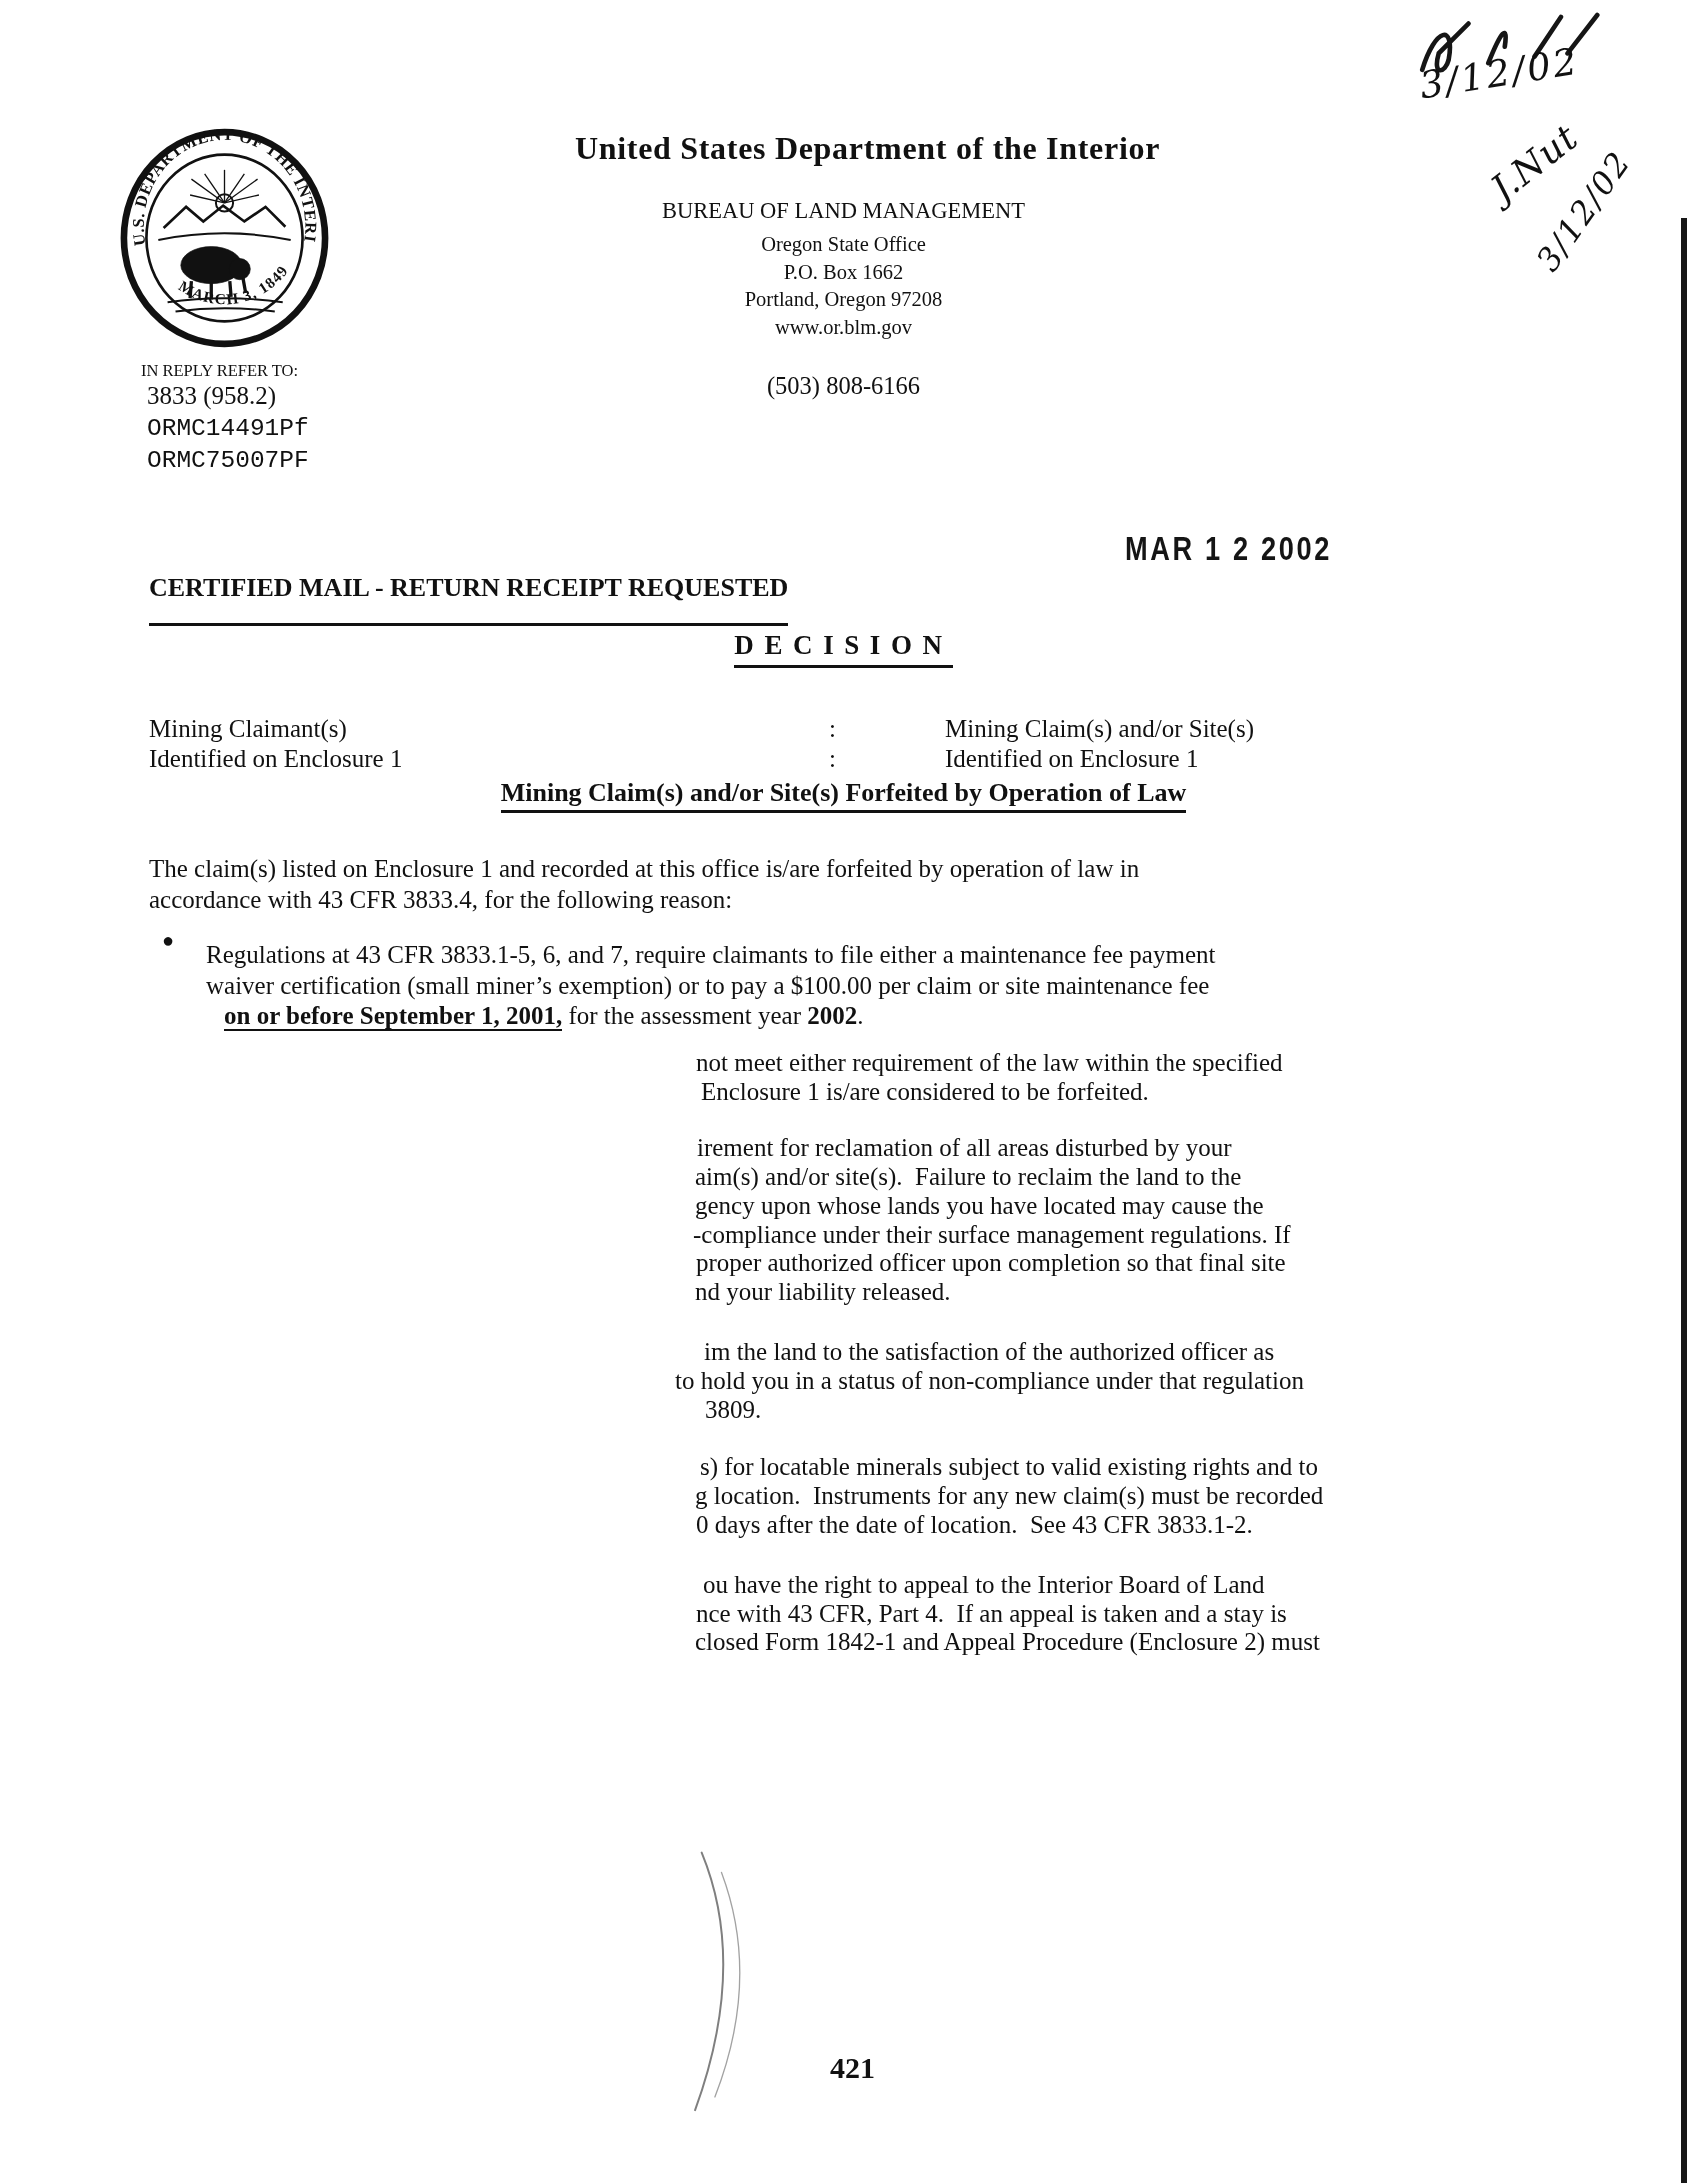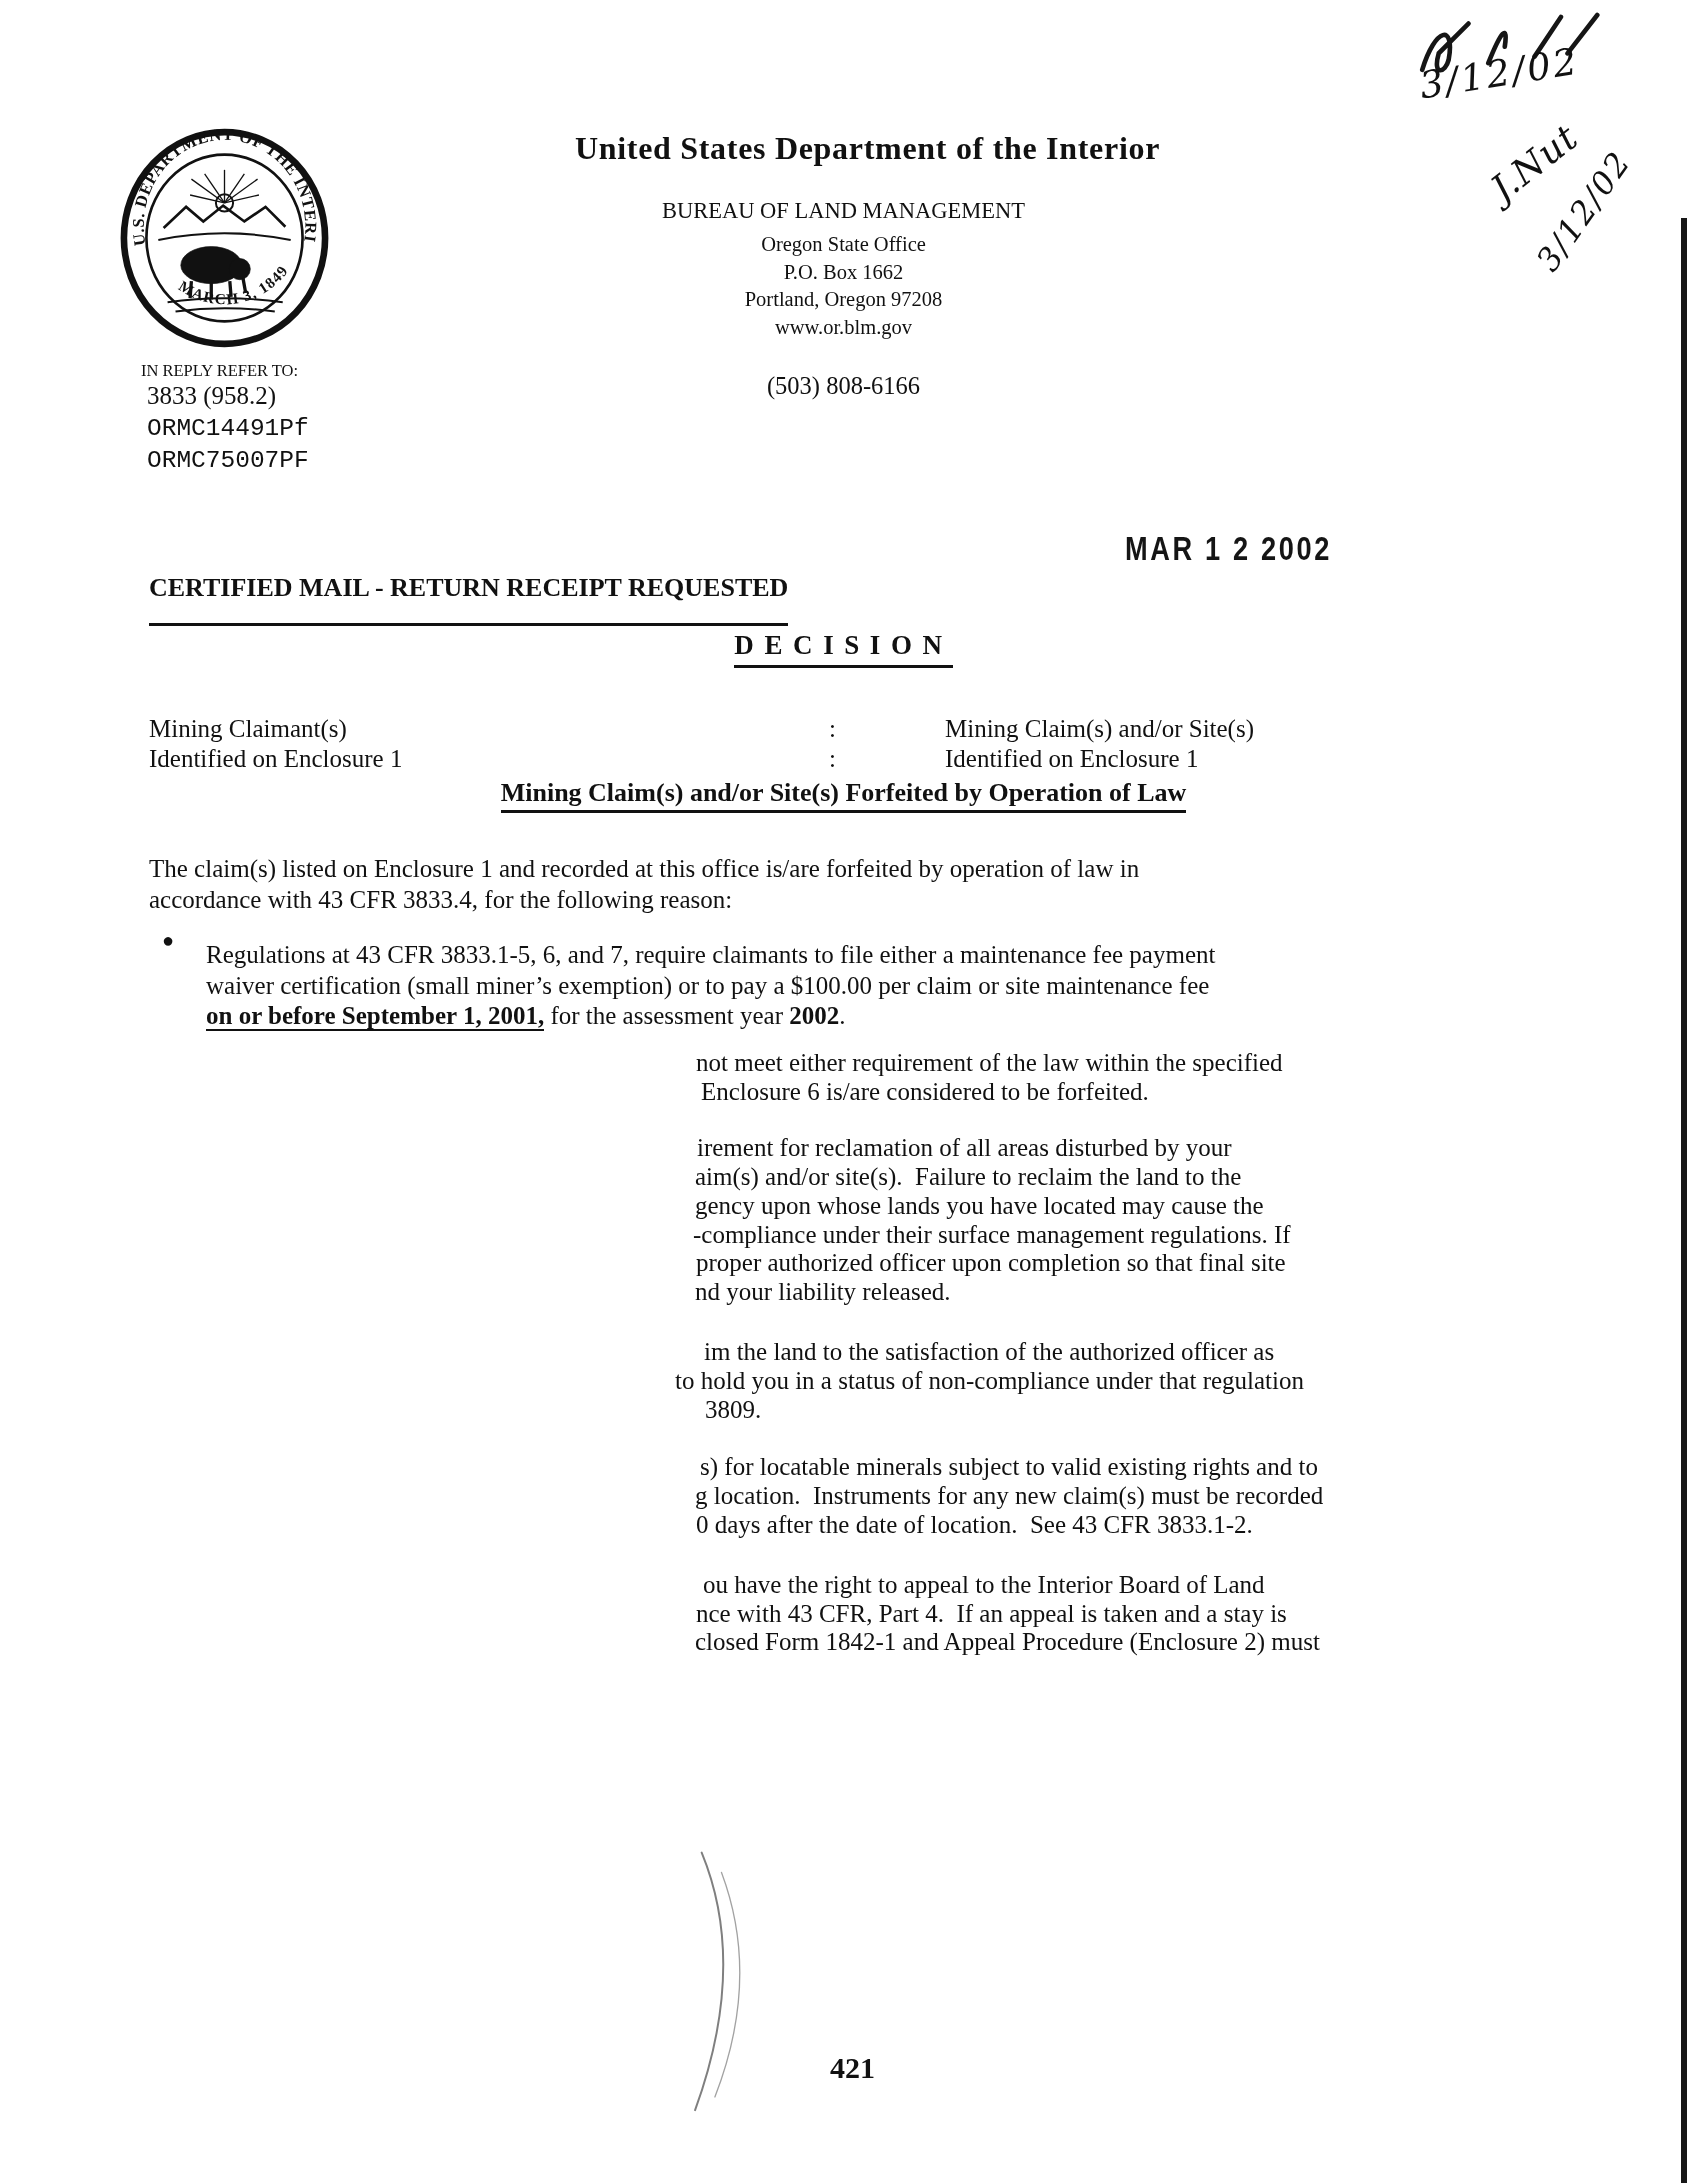--- a/index.html
+++ b/index.html
@@ -97,24 +97,24 @@
   <div class="abs body38" style="left:945px;top:730px;">Identified on Enclosure 1</div>
 
   <div class="abs subject"><span>Mining Claim(s) and/or Site(s) Forfeited by Operation of Law</span></div>
 
   <div class="abs body38" style="left:149px;top:840px;">The claim(s) listed on Enclosure 1 and recorded at this office is/are forfeited by operation of law in</div>
   <div class="abs body38" style="left:149px;top:871px;">accordance with 43 CFR 3833.4, for the following reason:</div>
 
   <div class="abs" style="left:162px;top:929px;font-size:20px;">●</div>
   <div class="abs body38" style="left:206px;top:926px;">Regulations at 43 CFR 3833.1-5, 6, and 7, require claimants to file either a maintenance fee payment</div>
   <div class="abs body38" style="left:206px;top:957px;">waiver certification (small miner’s exemption) or to pay a $100.00 per claim or site maintenance fee</div>
-  <div class="abs body38" style="left:206px;top:987px;"><span class="b ul">on or before September 1, 2001,</span><span> for the assessment year </span><span class="b">2002</span><span>.</span></div>
+  <div class="abs body38" style="left:224px;top:987px;"><span class="b ul">on or before September 1, 2001,</span><span> for the assessment year </span><span class="b">2002</span><span>.</span></div>
 
   <div class="frag" style="left:696px;top:1049px">not meet either requirement of the law within the specified</div>
-  <div class="frag" style="left:701px;top:1078px">Enclosure 6 is/are considered to be forfeited.</div>
+  <div class="frag" style="left:701px;top:1078px">Enclosure 1 is/are considered to be forfeited.</div>
 
   <div class="frag" style="left:697px;top:1134px">irement for reclamation of all areas disturbed by your</div>
   <div class="frag" style="left:695px;top:1163px">aim(s) and/or site(s).  Failure to reclaim the land to the</div>
   <div class="frag" style="left:695px;top:1192px">gency upon whose lands you have located may cause the</div>
   <div class="frag" style="left:693px;top:1221px">-compliance under their surface management regulations. If</div>
   <div class="frag" style="left:696px;top:1249px">proper authorized officer upon completion so that final site</div>
   <div class="frag" style="left:695px;top:1278px">nd your liability released.</div>
 
   <div class="frag" style="left:704px;top:1338px">im the land to the satisfaction of the authorized officer as</div>
   <div class="frag" style="left:675px;top:1367px">to hold you in a status of non-compliance under that regulation</div>

